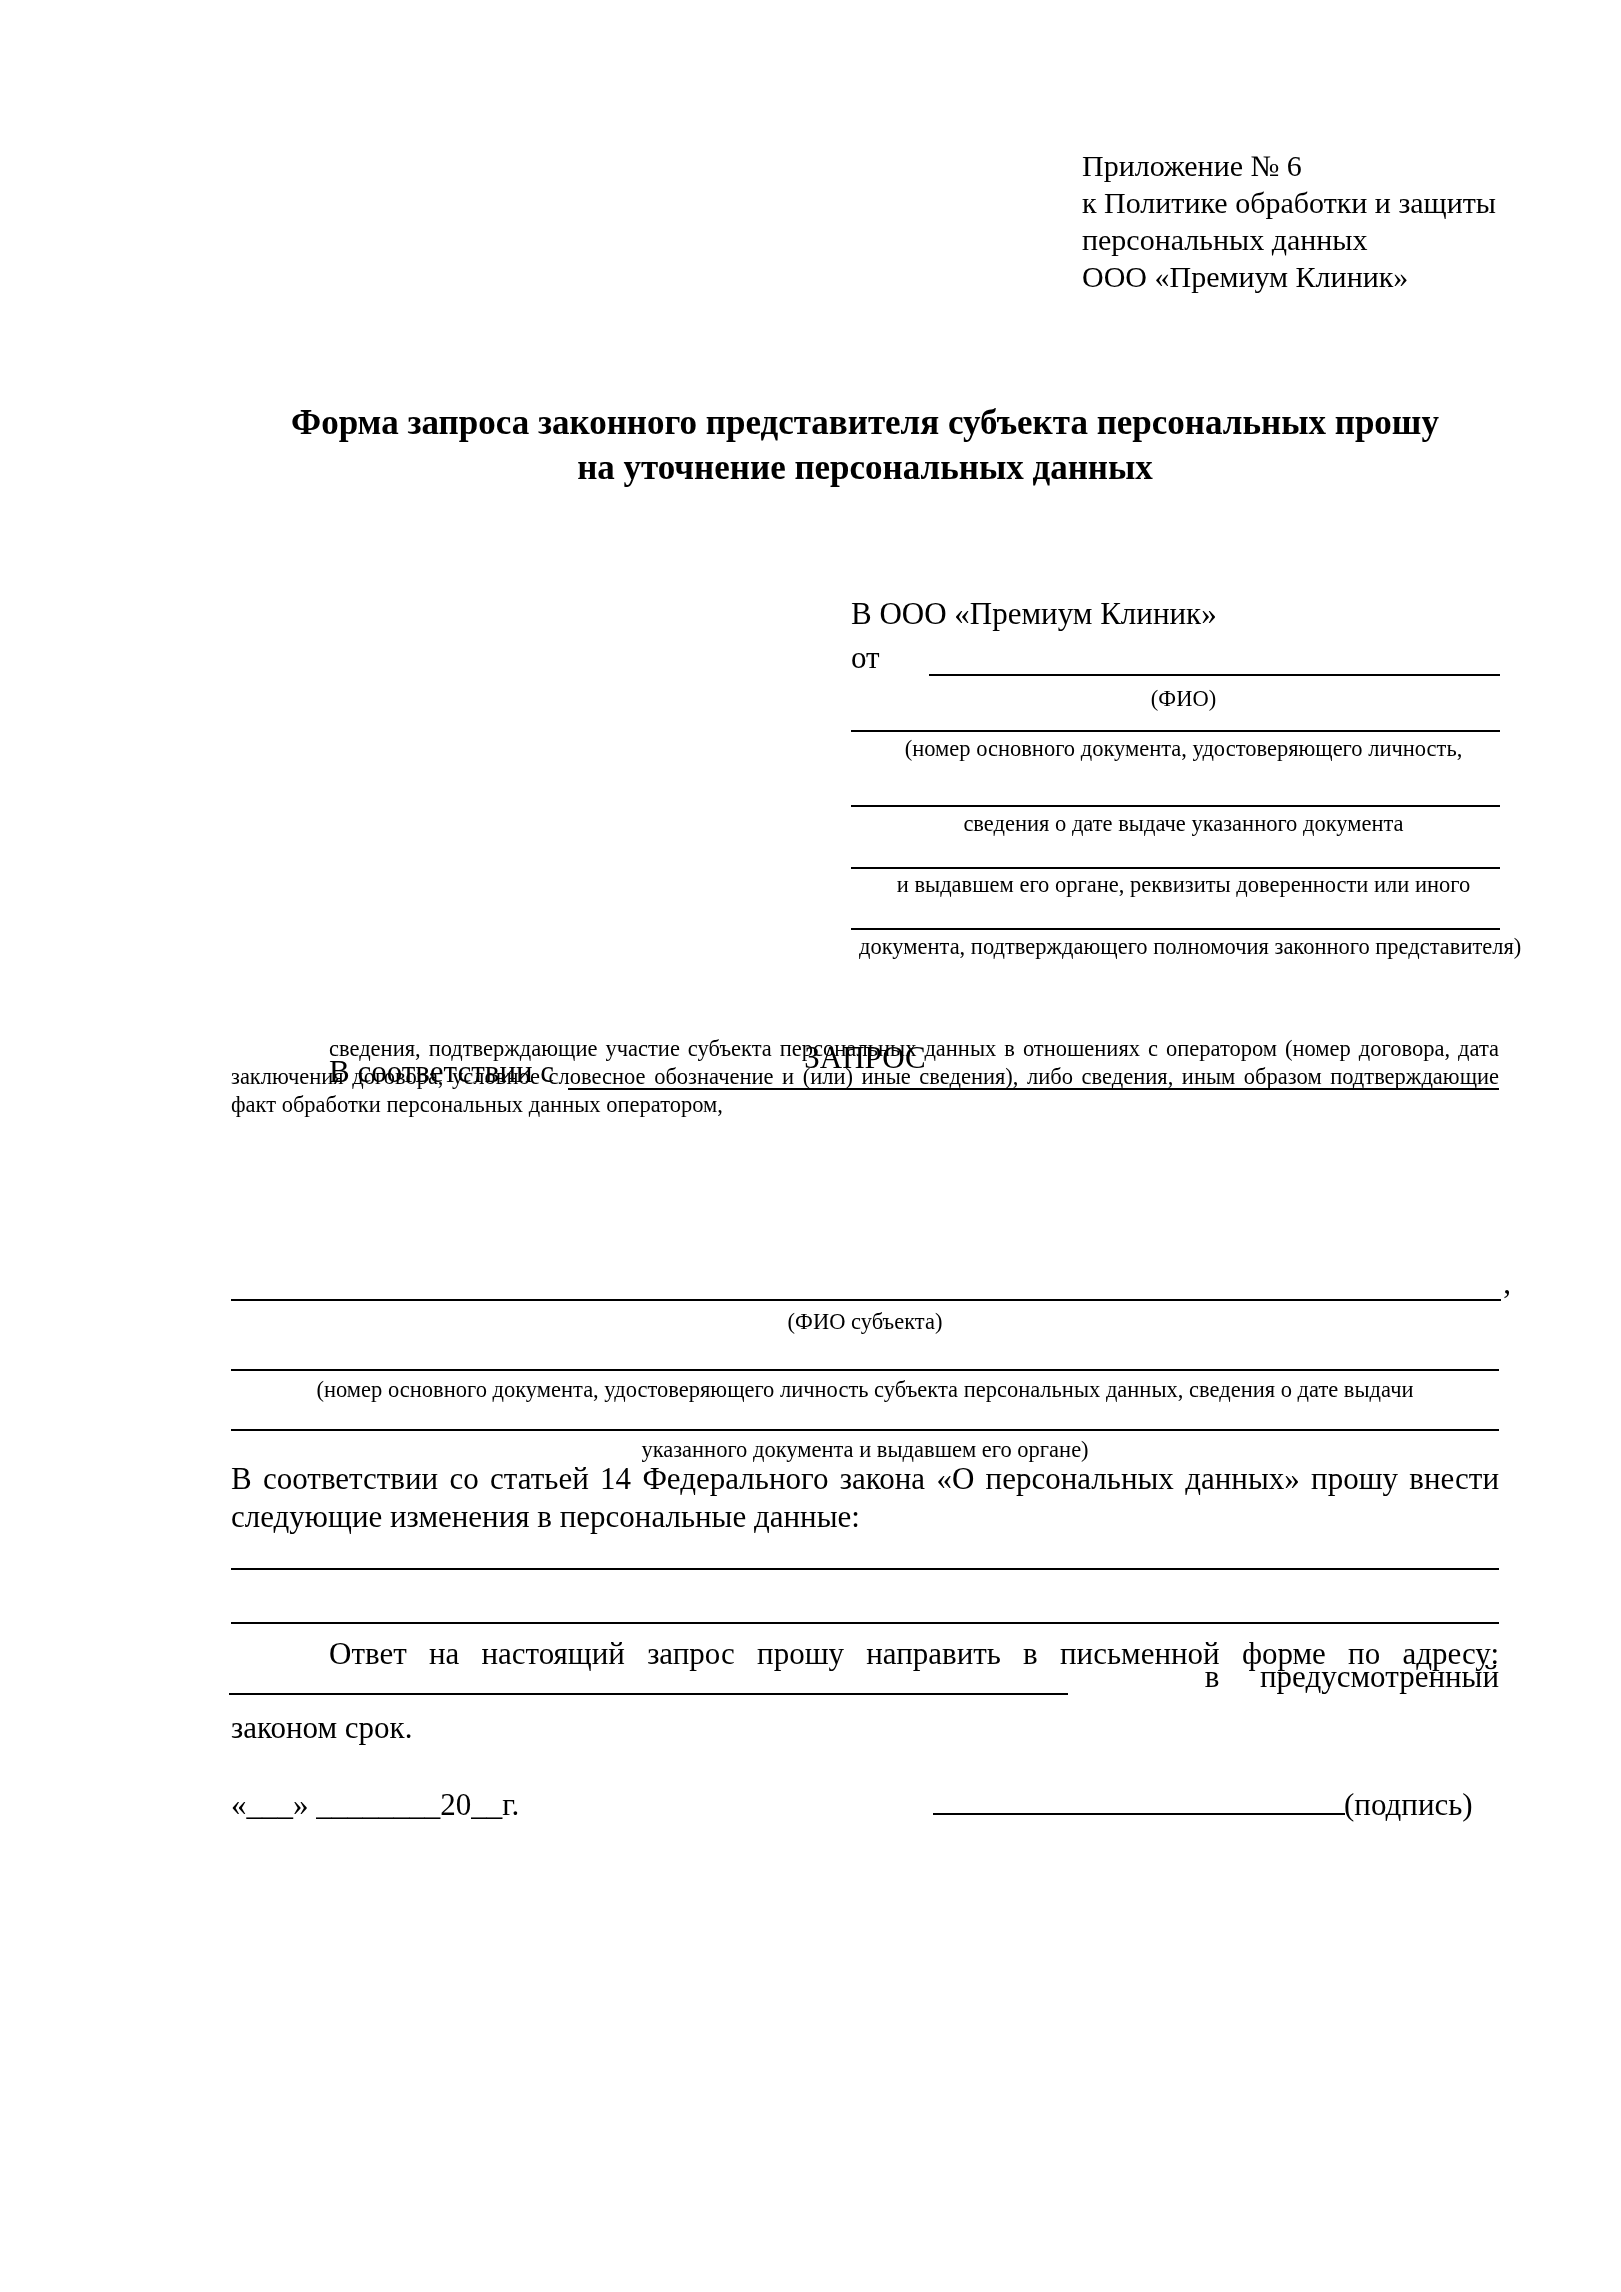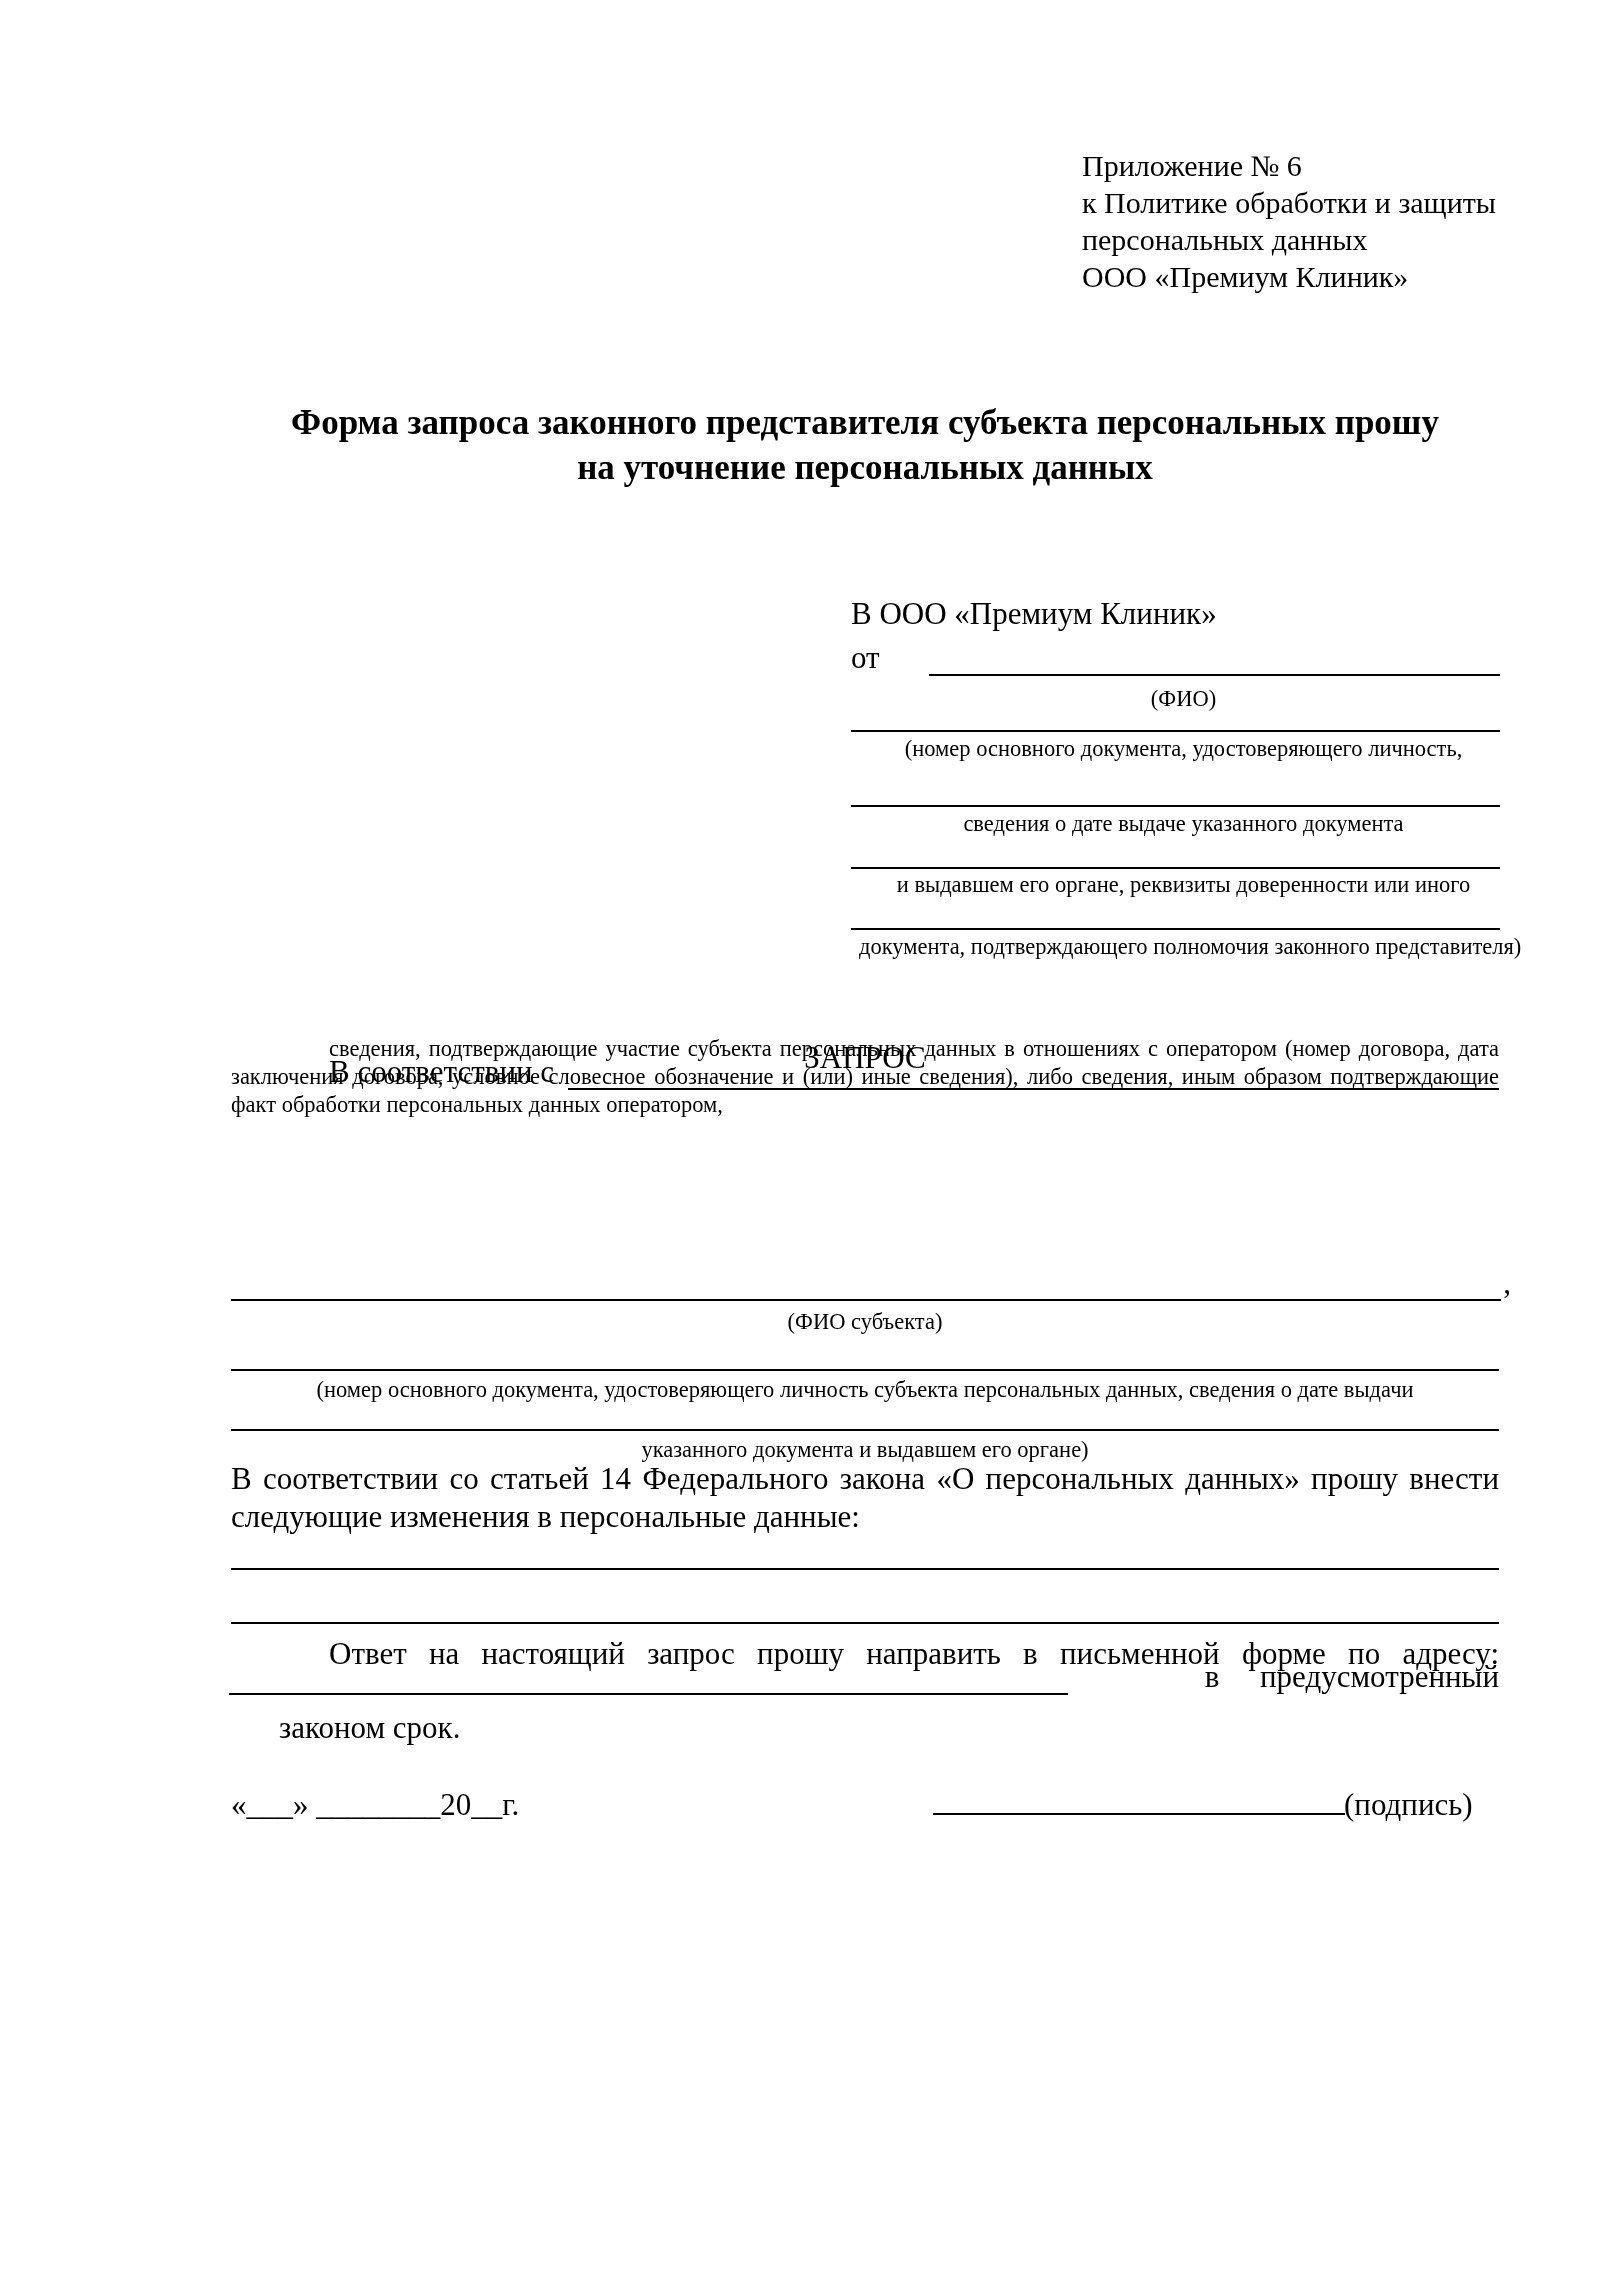--- a/index.html
+++ b/index.html
@@ -96,21 +96,21 @@
 
   <div class="fl" style="top:1568px;"></div>
   <div class="fl" style="top:1622px;"></div>
 
   <div class="para body-para" style="top:1635px;text-align-last:justify;text-indent:98px;">Ответ на настоящий запрос прошу направить в письменной форме по адресу:</div>
 
   <div class="flexrow" style="left:229px;right:122px;top:1666px;height:29px;justify-content:center;">
     <span class="blank" style="flex:0 0 839px;"></span>
     <span style="margin-left:auto;word-spacing:33px;">в предусмотренный</span>
   </div>
-  <div class="abs" style="left:231px;top:1710px;margin-left:48px;">законом срок.</div>
+  <div class="abs" style="left:231px;top:1710px;">законом срок.</div>
 
   <div class="abs" style="left:231px;right:122px;top:1780px;height:43px;">
     <span class="abs" style="left:0;bottom:0;">«___» ________20__г.</span>
     <span class="abs blank" style="left:702px;width:412px;bottom:7.8px;height:0;border-bottom-width:2.5px;"></span>
     <span class="abs" style="left:1113px;bottom:0;">(подпись)</span>
   </div>
 
 </div>
 
 

